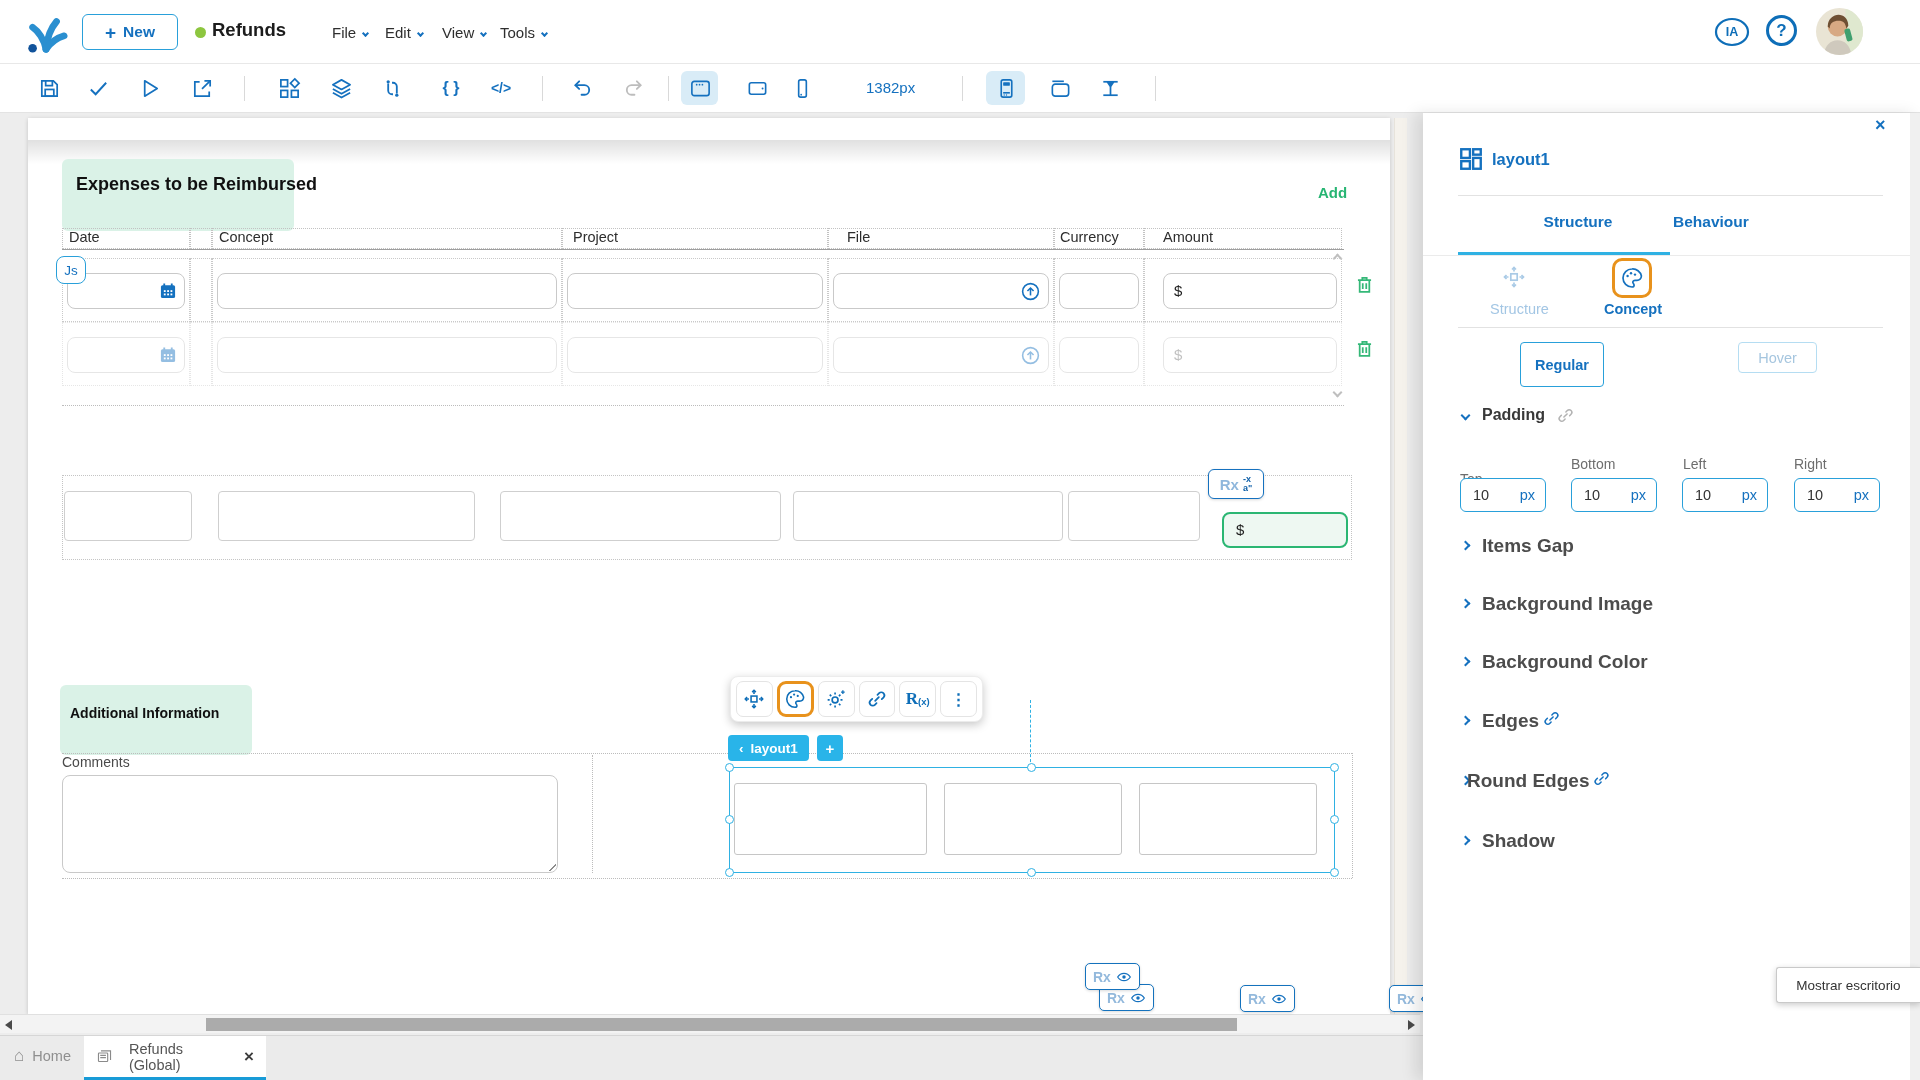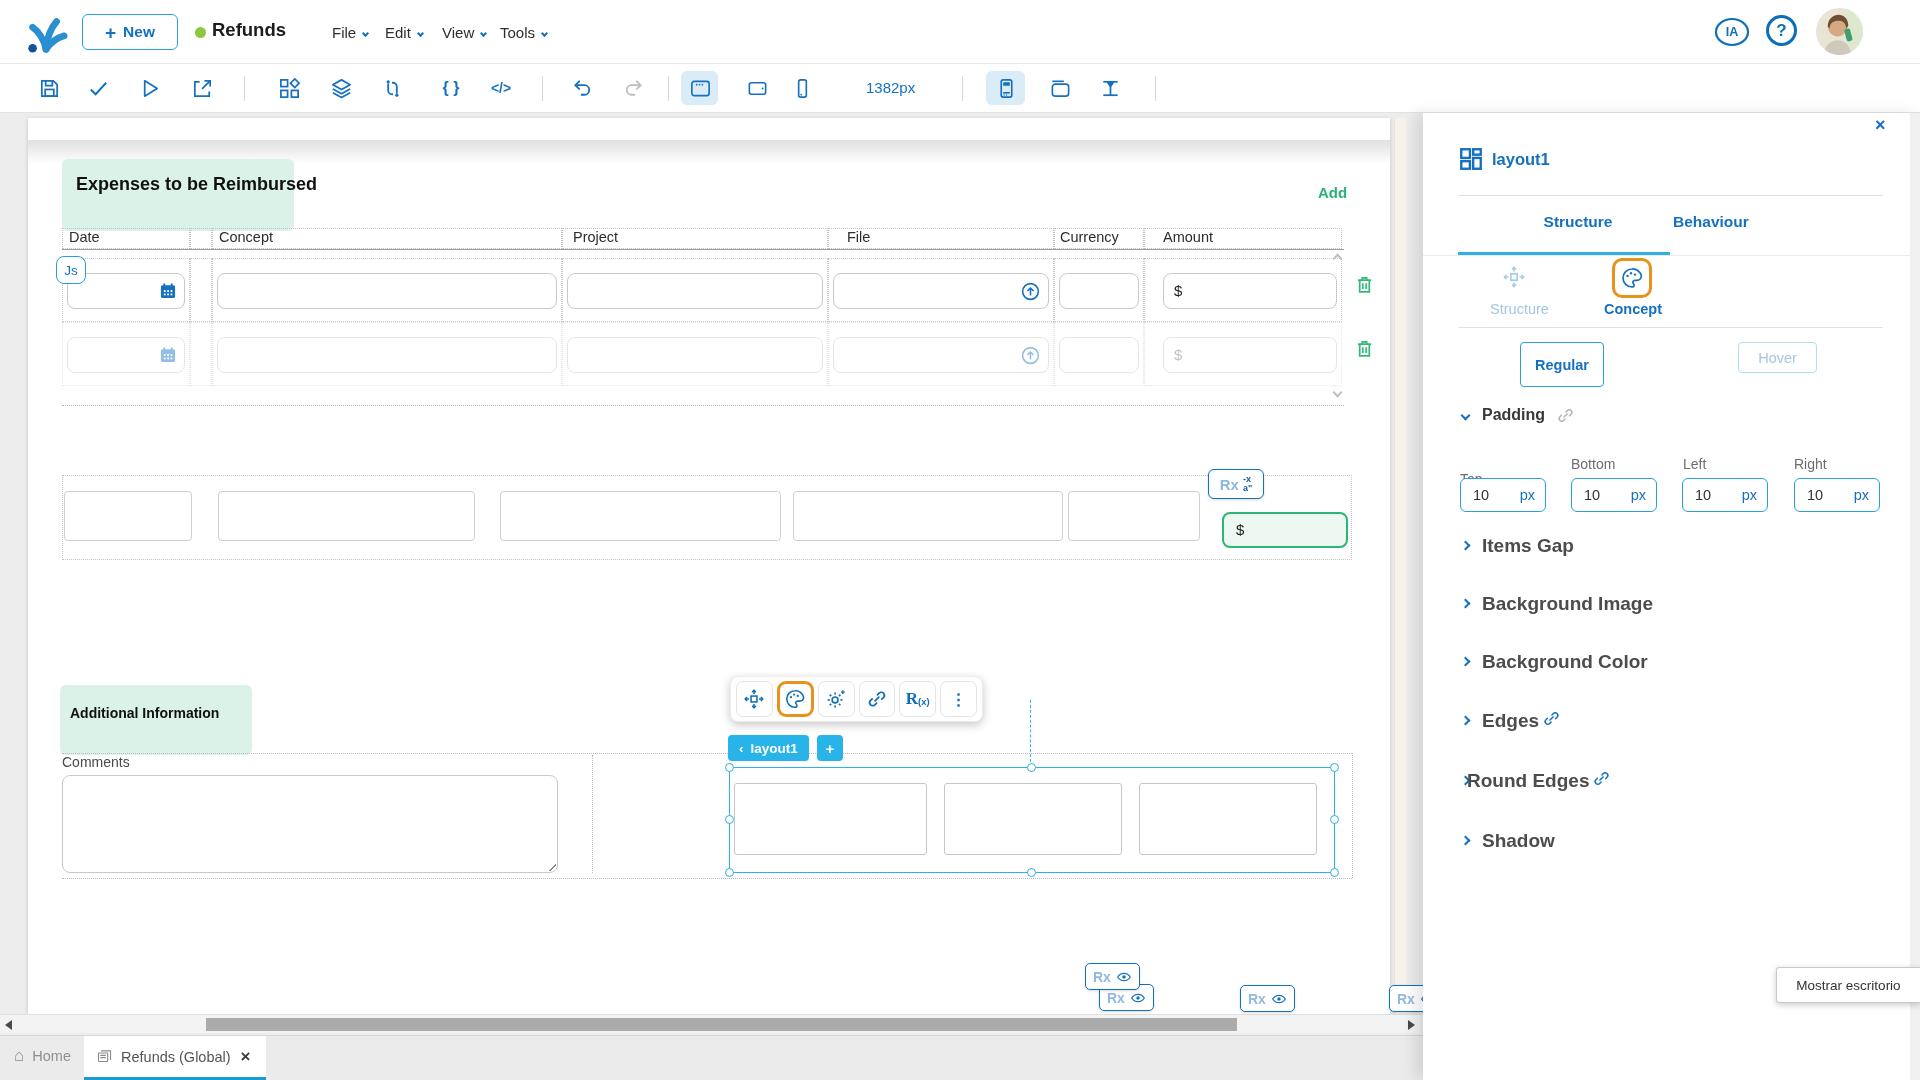--- a/index.html
+++ b/index.html
@@ -644,21 +644,21 @@
   <span class="ab sec-lbl" style="left:59px;top:717px">Shadow</span>
 
   <div class="ab" style="left:487px;top:0;width:10px;height:967px;background:#f0f0f0"></div>
 </div>
 
 <div id="ftr">
   <span class="ab flex" style="left:14px;top:10px;gap:8px;color:#8f8f8f;font-size:14.5px;cursor:pointer">
     <span style="font-size:17px">⌂</span>
     <span>Home</span>
   </span>
-  <div class="ab flex" style="left:84px;top:0;width:182px;height:41px;background:#fff;padding:0 12px;gap:8px;cursor:pointer">
+  <div class="ab flex" style="left:84px;top:0;width:182px;height:41px;background:#fff;padding:0 12px;gap:16px;cursor:pointer">
     <span style="color:#8a8a8a">
         <svg class="ic" width="17" height="17" viewBox="0 0 24 24">
           <use href="#i-formtab"></use>
         </svg>
       </span>
     <span style="font-size:14.5px;color:#555">Refunds (Global)</span>
     <span style="font-size:17px;font-weight:bold;color:#3c3c3c;margin-left:2px">×</span>
   </div>
   <div class="ab" style="left:84px;top:41px;width:182px;height:4px;background:#189bd7"></div>
 </div>

